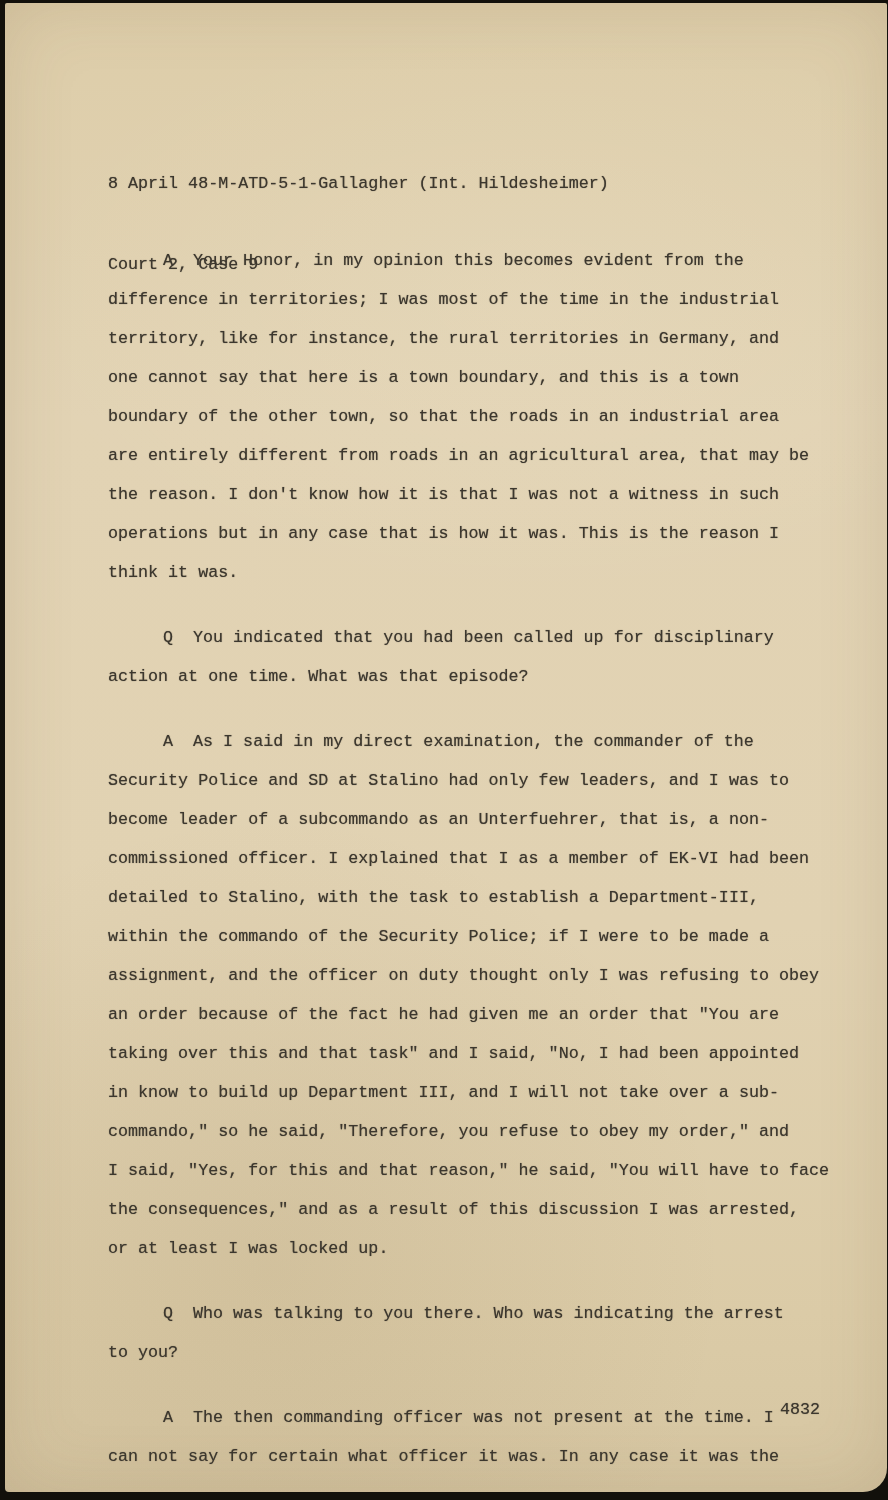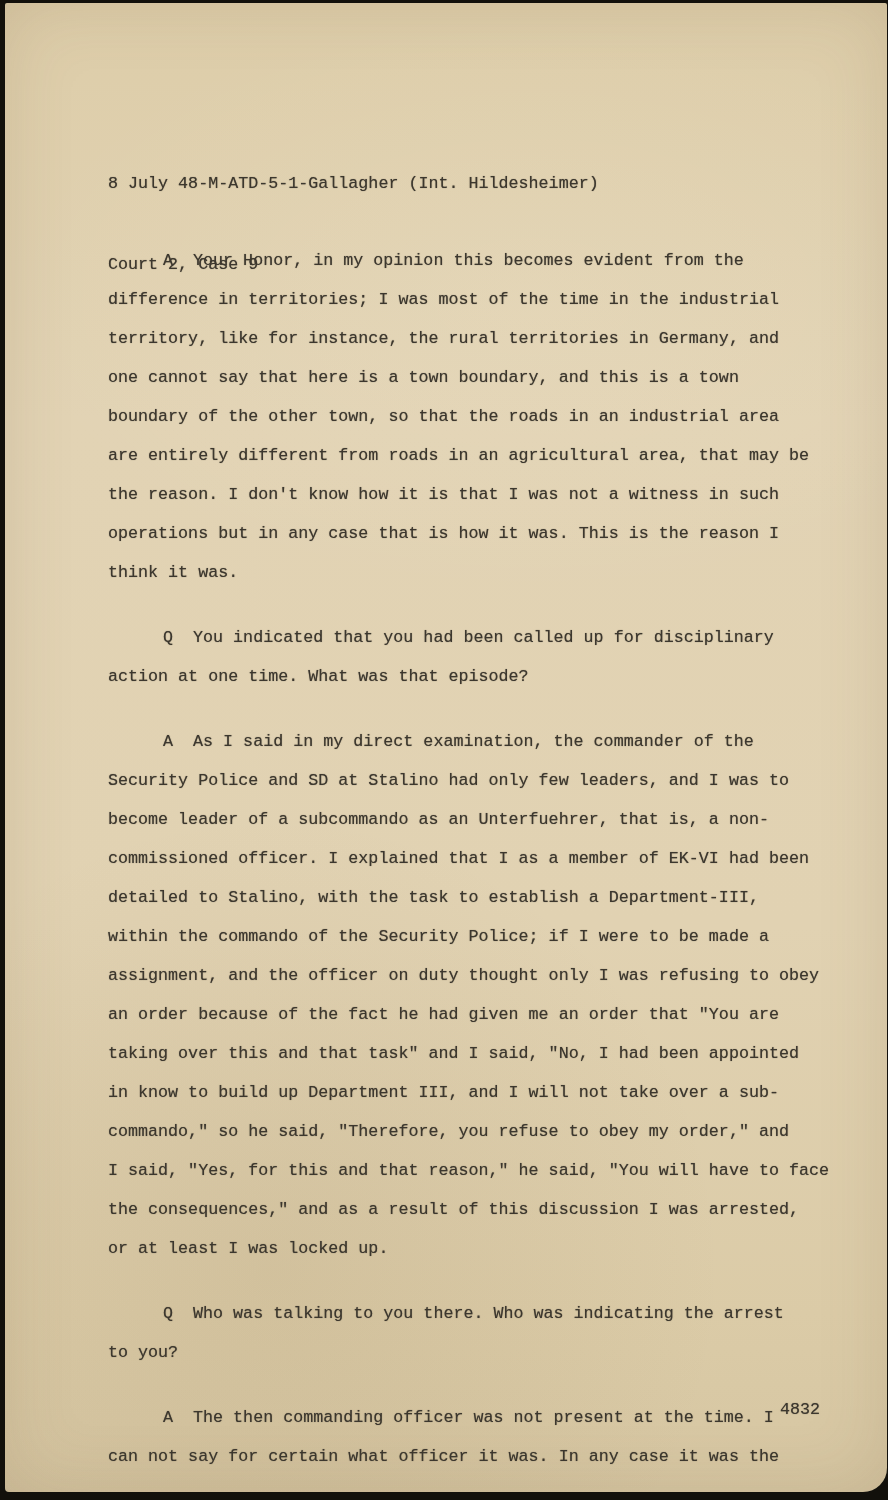--- a/index.html
+++ b/index.html
@@ -66,21 +66,21 @@
     color: var(--ink);
     text-shadow: 0 0 1px rgba(55,50,40,0.65);
   }
 </style>
 </head>
 <body>
 
 <div class="scan">
   <div class="paper">
     <div class="header">
-      <div>8 July 48-M-ATD-5-1-Gallagher (Int. Hildesheimer)</div>
+      <div>8 April 48-M-ATD-5-1-Gallagher (Int. Hildesheimer)</div>
       <div>Court 2, Case 9</div>
     </div>
     <div class="lines">
         <div class="line indent">A  Your Honor, in my opinion this becomes evident from the</div>
         <div class="line">difference in territories; I was most of the time in the industrial</div>
         <div class="line">territory, like for instance, the rural territories in Germany, and</div>
         <div class="line">one cannot say that here is a town boundary, and this is a town</div>
         <div class="line">boundary of the other town, so that the roads in an industrial area</div>
         <div class="line">are entirely different from roads in an agricultural area, that may be</div>
         <div class="line">the reason. I don't know how it is that I was not a witness in such</div>

